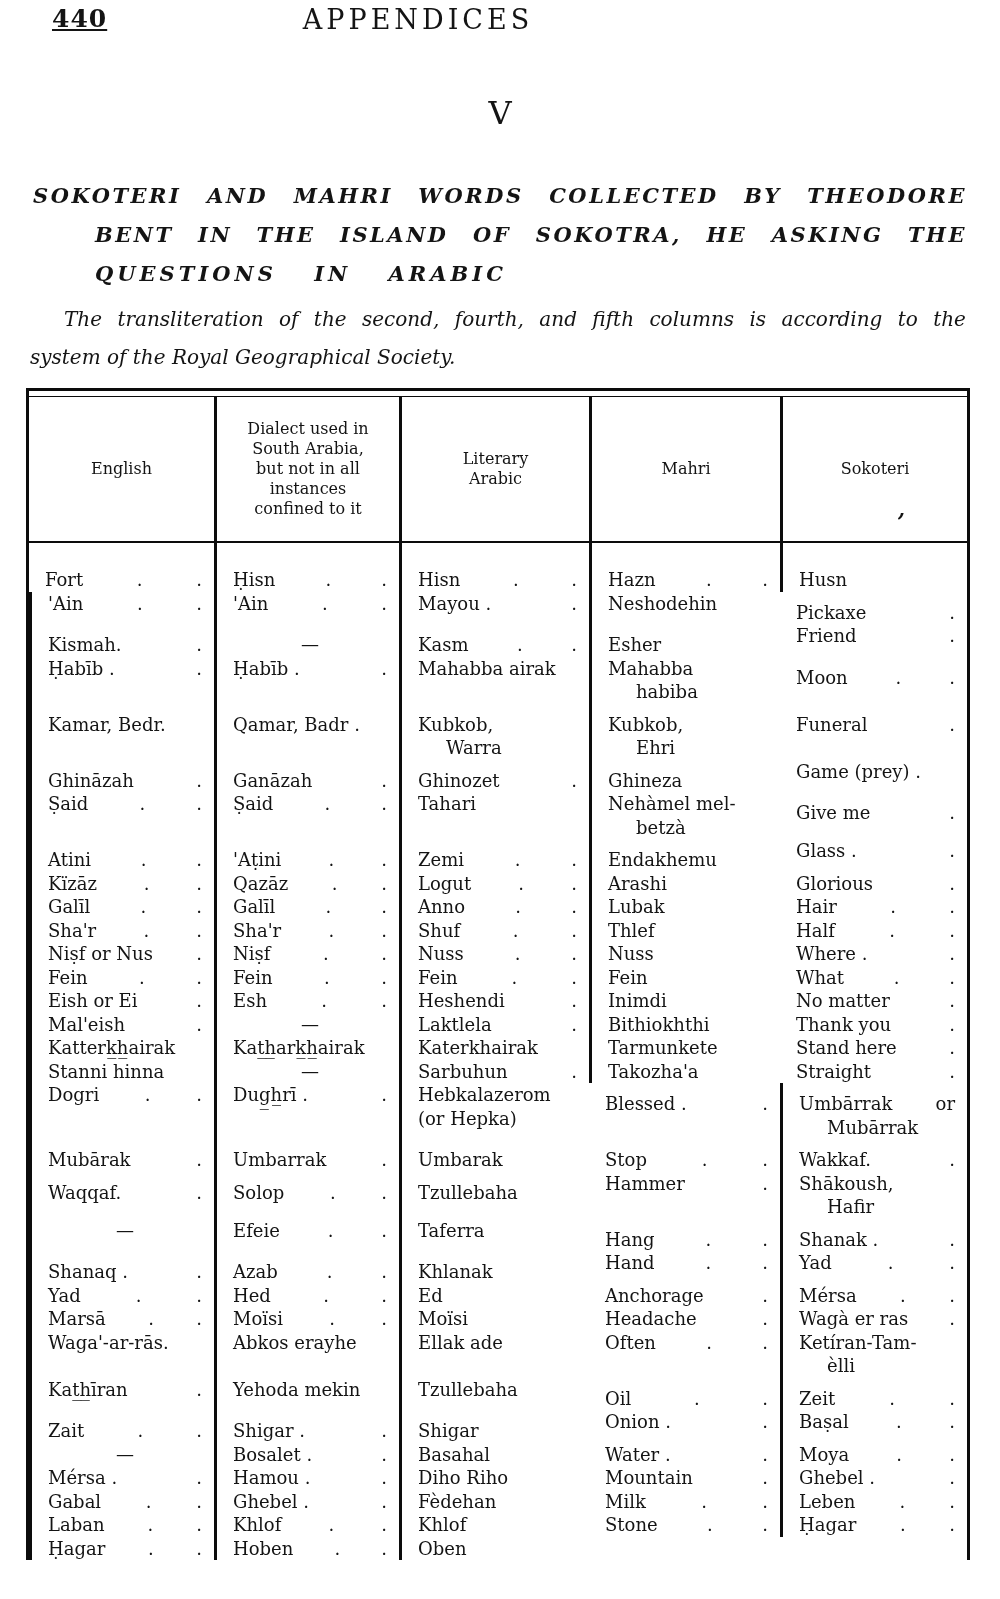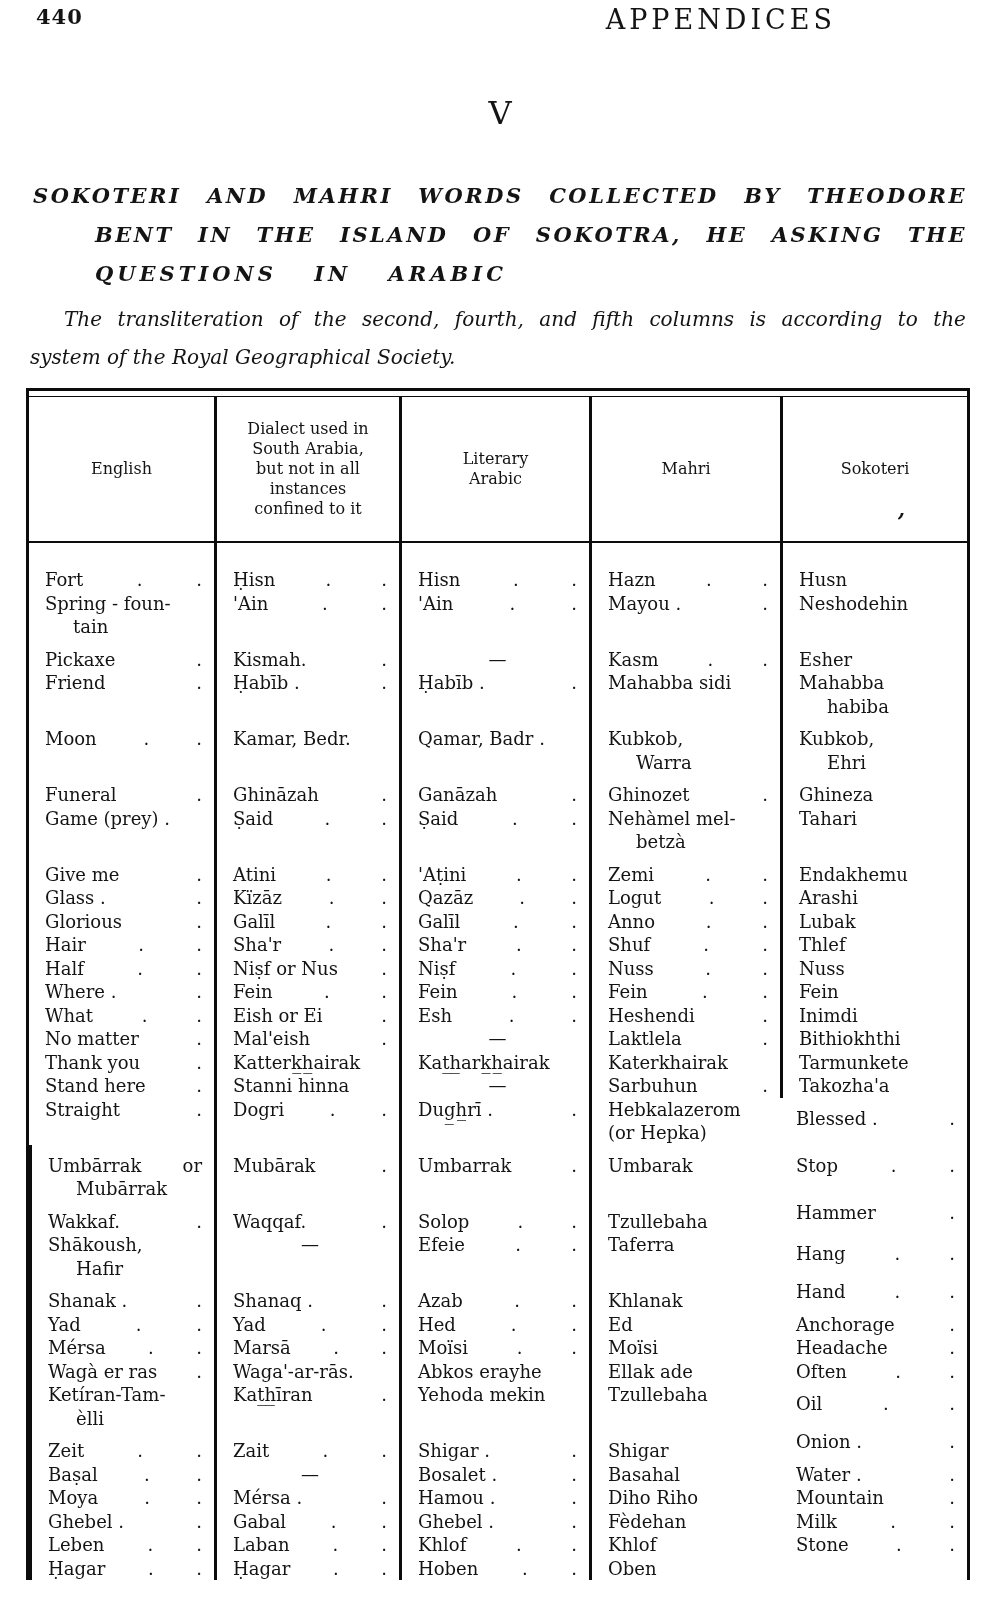--- a/index.html
+++ b/index.html
@@ -1,22 +1,22 @@
 <!DOCTYPE html>
 <html><head>
 <meta charset="utf-8">
 <style>
   html,body{margin:0;padding:0;background:#ffffff;}
   body{
     width:1000px;height:1599px;position:relative;
     font-family:"DejaVu Serif", serif;color:#141414;
     overflow:hidden;
   }
-  .pgnum{position:absolute;left:36px;top:4px;font-size:21px;font-weight:bold;letter-spacing:1px;}
-  .runhead{position:absolute;left:0;top:4px;width:836px;text-align:right;font-size:27px;letter-spacing:4px;}
+  .pgnum{position:absolute;left:52px;top:4px;font-size:25px;font-weight:bold;letter-spacing:1px;text-decoration:underline;}
+  .runhead{position:absolute;left:0;top:4px;width:836px;text-align:center;font-size:27px;letter-spacing:4px;}
   .secnum{position:absolute;left:0;top:94px;width:1000px;text-align:center;font-size:32px;}
   .titleblock{position:absolute;left:33px;top:176px;width:934px;
     font-style:italic;font-weight:bold;font-size:21px;letter-spacing:2.5px;line-height:39px;}
   .titleblock .jline{display:flex;justify-content:space-between;}
   .titleblock .ind{padding-left:62px;align-items:center;}
   .titleblock .lastline{word-spacing:26px;letter-spacing:4px;}
   .noteblock{position:absolute;left:30px;top:300px;width:936px;
     font-style:italic;font-size:20px;line-height:38px;}
   .noteblock .jline{display:flex;justify-content:space-between;padding-left:34px;}
   .noteblock .plain{padding-left:0;}
@@ -135,24 +135,20 @@
       <div class="cell td bl first">
         <div class="leaders">
           <span>Hazn</span>
           <span>.</span>
           <span>.</span>
         </div>
       </div>
       <div class="cell td bl first">
         <div class="line">Husn</div>
       </div>
-      <div class="cell td">
-        <div class="line">Spring - foun-</div>
-        <div class="line cont">tain</div>
-      </div>
       <div class="cell td bl">
         <div class="leaders">
           <span>'Ain</span>
           <span>.</span>
           <span>.</span>
         </div>
       </div>
       <div class="cell td bl">
         <div class="leaders">
           <span>'Ain</span>
@@ -206,21 +202,21 @@
           <span>.</span>
         </div>
       </div>
       <div class="cell td bl">
         <div class="leaders">
           <span>Ḥabīb .</span>
           <span>.</span>
         </div>
       </div>
       <div class="cell td bl">
-        <div class="line">Mahabba sidi</div>
+        <div class="line">Mahabba airak</div>
       </div>
       <div class="cell td bl">
         <div class="line">Mahabba</div>
         <div class="line cont">habiba</div>
       </div>
       <div class="cell td gap">
         <div class="leaders">
           <span>Moon</span>
           <span>.</span>
           <span>.</span>
@@ -278,25 +274,25 @@
         </div>
       </div>
       <div class="cell td bl">
         <div class="leaders">
           <span>Ṣaid</span>
           <span>.</span>
           <span>.</span>
         </div>
       </div>
       <div class="cell td bl">
+        <div class="line">Tahari</div>
+      </div>
+      <div class="cell td bl">
         <div class="line">Nehàmel mel-</div>
         <div class="line cont">betzà</div>
-      </div>
-      <div class="cell td bl">
-        <div class="line">Tahari</div>
       </div>
       <div class="cell td gap">
         <div class="leaders">
           <span>Give me</span>
           <span>.</span>
         </div>
       </div>
       <div class="cell td bl gap">
         <div class="leaders">
           <span>Atini</span>

